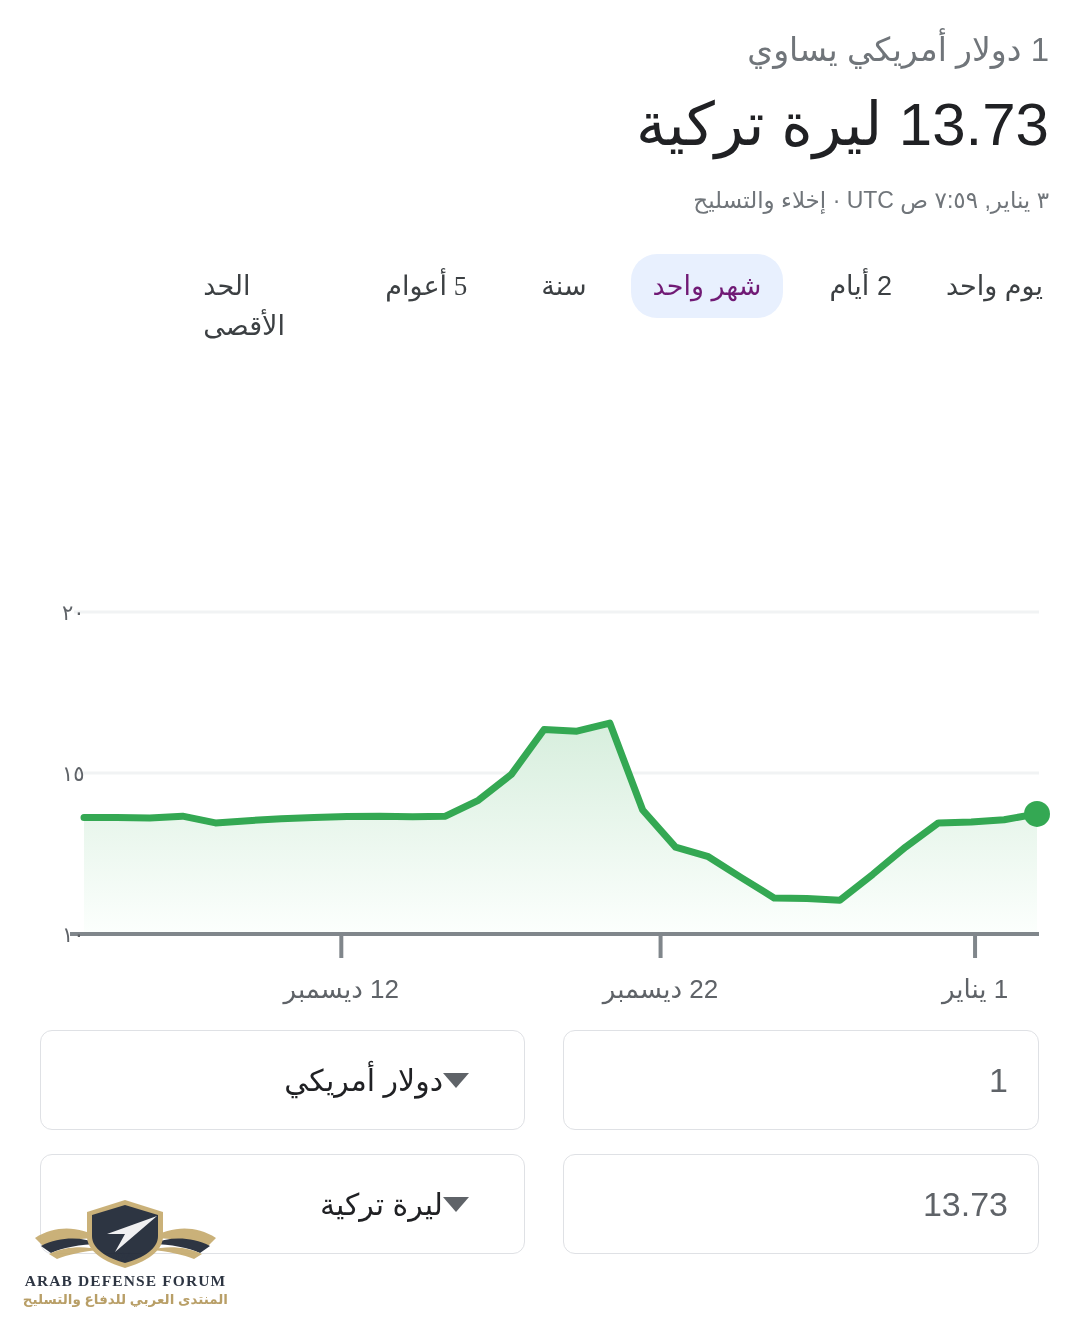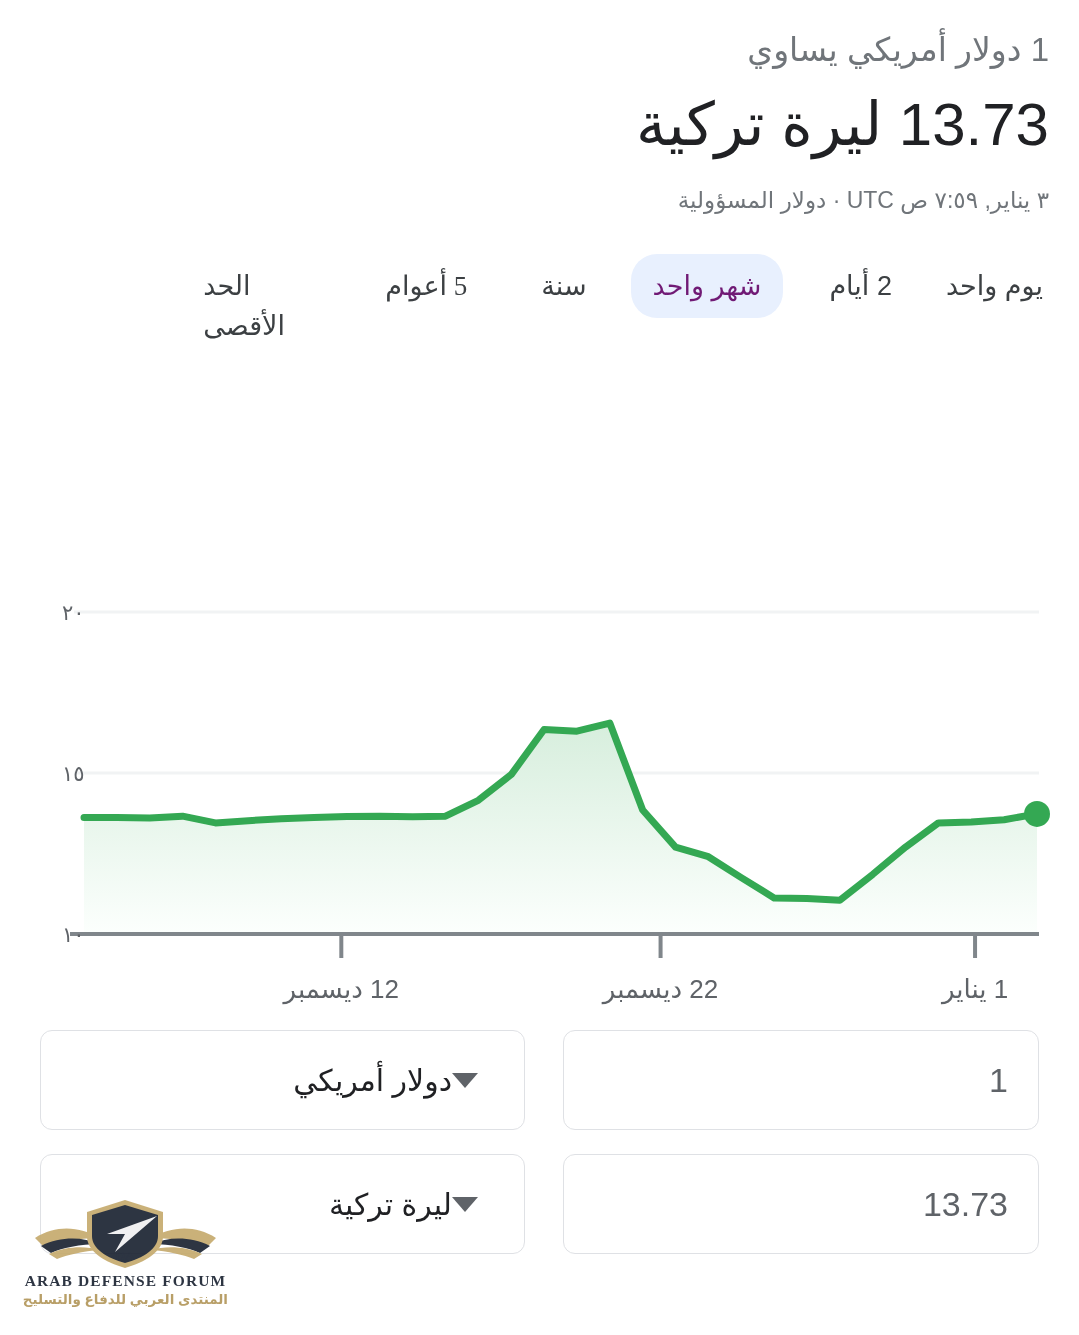--- a/index.html
+++ b/index.html
@@ -107,21 +107,21 @@
   .field {
     height: 100px;
     border: 1px solid #dfe1e5;
     border-radius: 12px;
     background: #fff;
     display: flex;
     align-items: center;
   }
   .currency-select {
     flex: 0 0 485px;
-    padding: 0 28px 0 22px;
+    padding: 0 37px 0 22px;
     justify-content: space-between;
     cursor: pointer;
   }
   .currency-name {
     font-size: 30px;
     color: #202124;
     flex: 1 1 auto;
     text-align: right;
   }
   .caret {
@@ -180,21 +180,21 @@
     <div class="subject-line">1 دولار أمريكي يساوي</div>
 
     <div class="rate-line">
       <span class="rate-value">13.73</span>
       <span class="rate-unit">ليرة تركية</span>
     </div>
 
     <div class="meta-line">
       <span>٣ يناير, ٧:٥٩ ص UTC</span>
       <span>·</span>
-      <a class="meta-link" href="#">دولار المسؤولية</a>
+      <a class="meta-link" href="#">إخلاء والتسليح</a>
     </div>
   </div>
 
   <div class="range-tabs">
     <div class="range-tab t-day">يوم واحد</div>
     <div class="range-tab t-5days">2 أيام</div>
     <div class="range-tab t-month selected">شهر واحد</div>
     <div class="range-tab t-year">سنة</div>
     <div class="range-tab t-5years">5 أعوام</div>
     <div class="range-tab t-max">الحد الأقصى</div>

